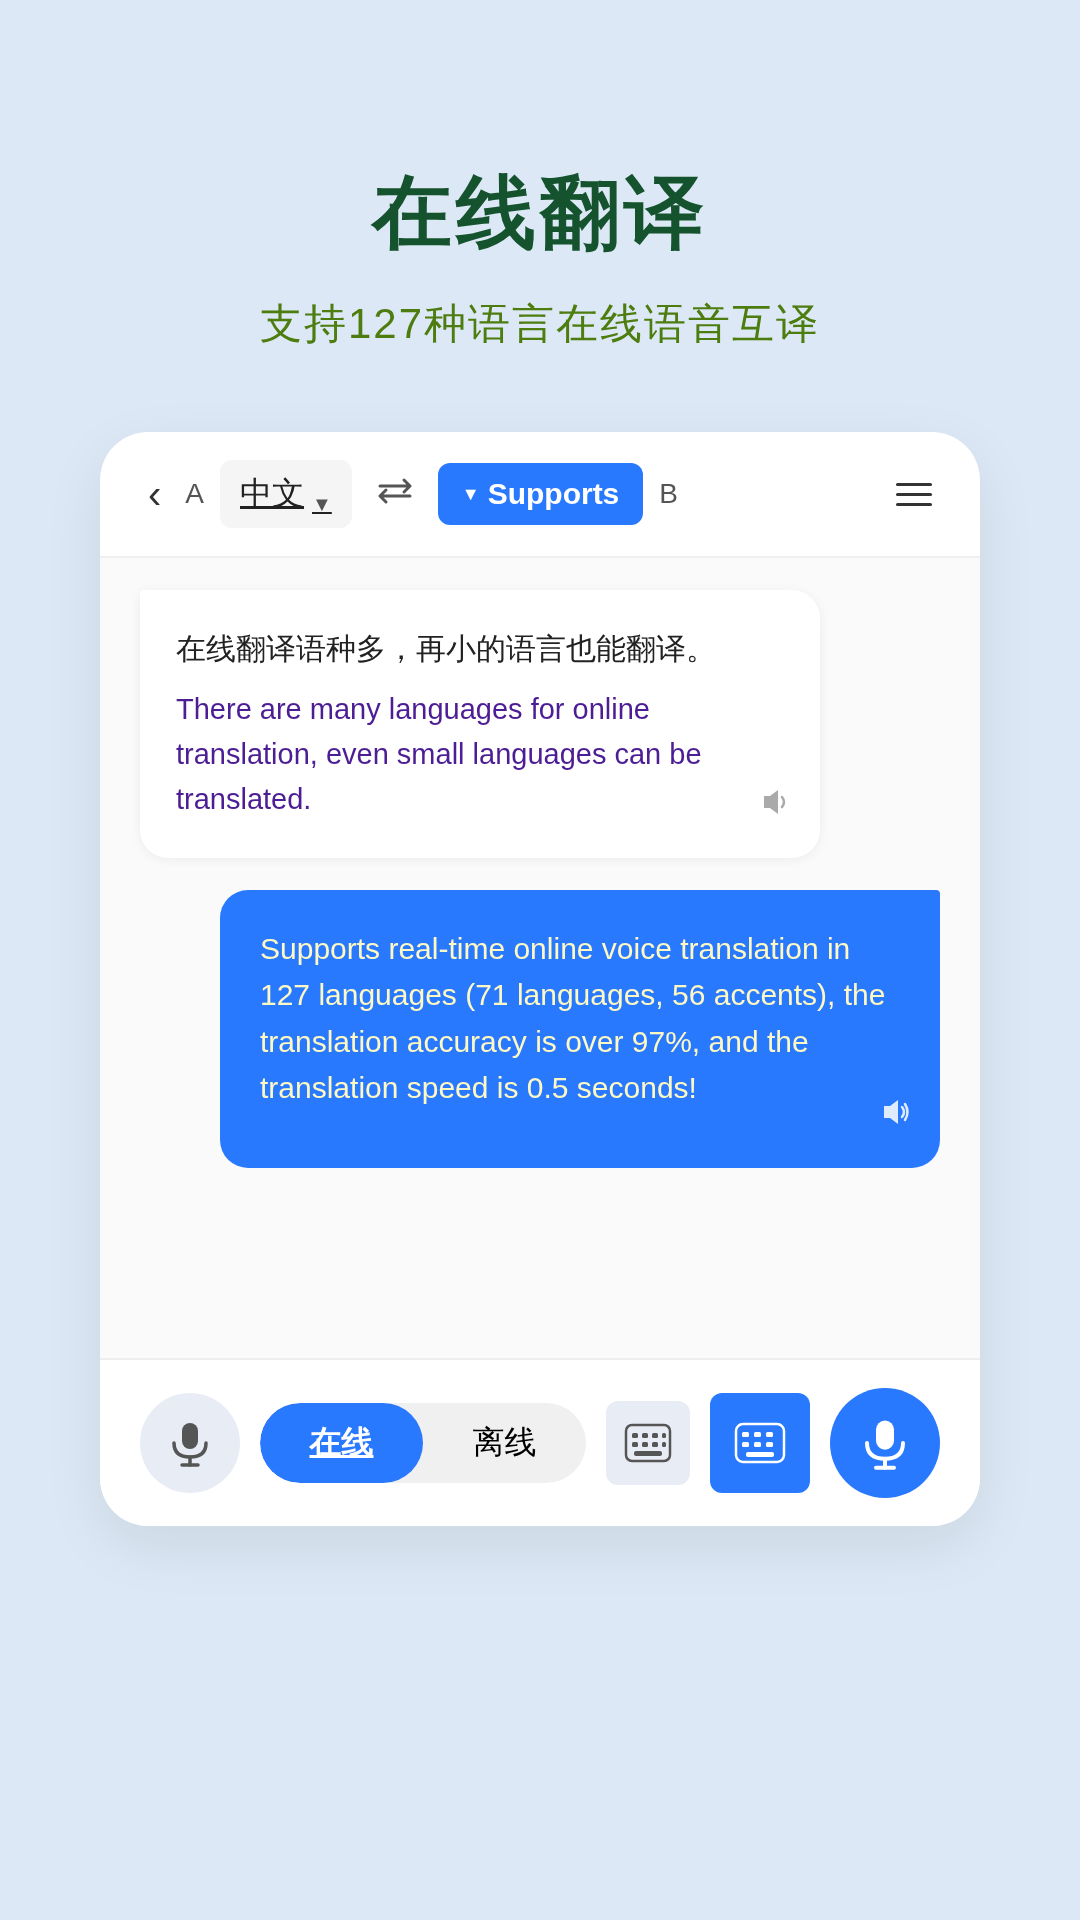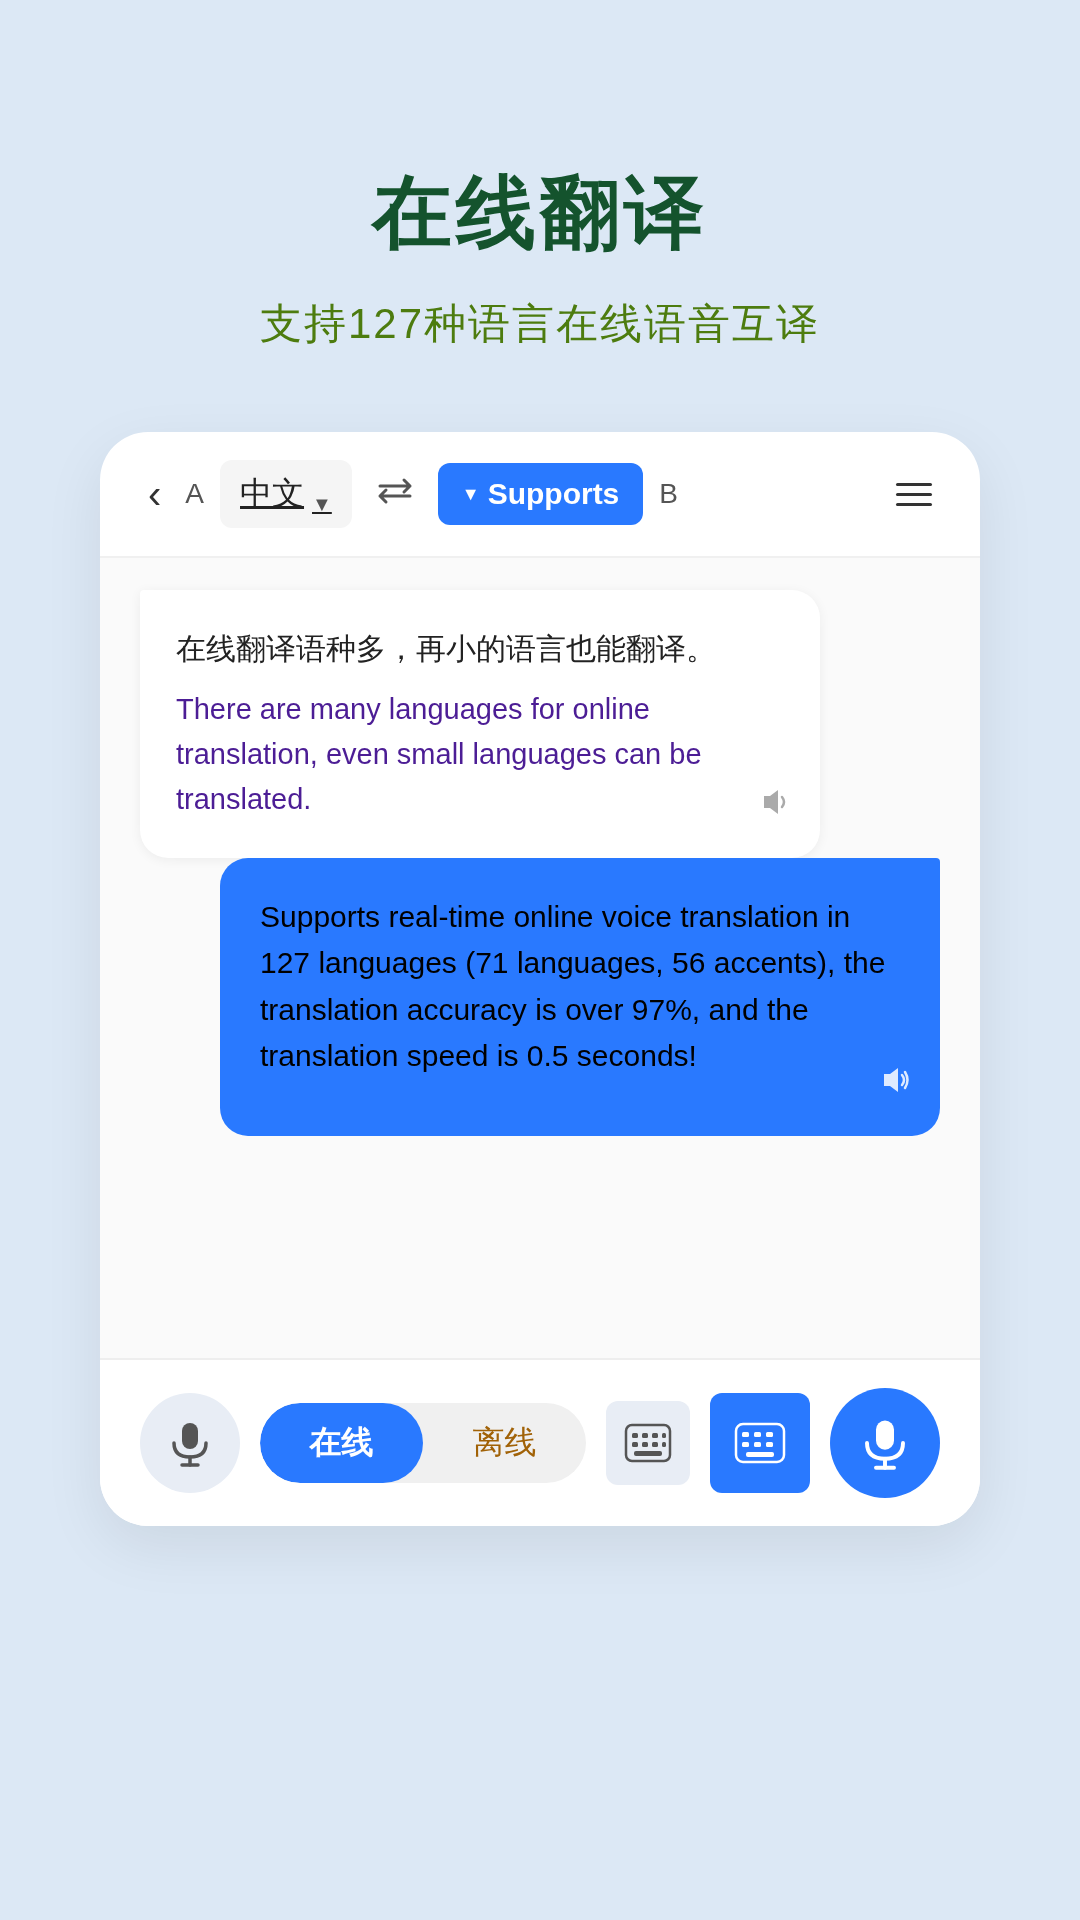--- a/index.html
+++ b/index.html
@@ -136,20 +136,21 @@
       background: #333;
       border-radius: 2px;
     }
 
     
     .chat-area {
       flex: 1;
       padding: 32px 40px;
       display: flex;
       flex-direction: column;
+      gap: 32px;
       min-height: 800px;
       background: #fafafa;
     }
 
     
     .bubble-incoming {
       background: white;
       border-radius: 4px 28px 28px 28px;
       padding: 36px 48px 36px 36px;
       max-width: 680px;
@@ -185,21 +186,21 @@
       background: #2979ff;
       border-radius: 28px 4px 28px 28px;
       padding: 36px 40px;
       max-width: 720px;
       align-self: flex-end;
       position: relative;
     }
 
     .bubble-outgoing .eng-text {
       font-size: 30px;
-      color: #000000;
+      color: #fef9c3;
       line-height: 1.55;
       margin-bottom: 20px;
     }
 
     .bubble-outgoing .chn-text {
       font-size: 28px;
       color: rgba(255,255,255,0.9);
       line-height: 1.55;
     }
 
@@ -256,30 +257,31 @@
       display: flex;
       align-items: center;
       justify-content: center;
       height: 100%;
       background: #2979ff;
       border-radius: 50px;
       font-size: 32px;
       color: white;
       font-weight: 600;
       cursor: pointer;
+      text-decoration: underline;
     }
 
     .mode-offline {
       flex: 1;
       display: flex;
       align-items: center;
       justify-content: center;
       height: 100%;
       font-size: 32px;
-      color: #a16207;
+      color: #000000;
       cursor: pointer;
     }
 
     .keyboard-btn-outline {
       width: 84px;
       height: 84px;
       border-radius: 12px;
       background: #e8edf5;
       display: flex;
       align-items: center;

